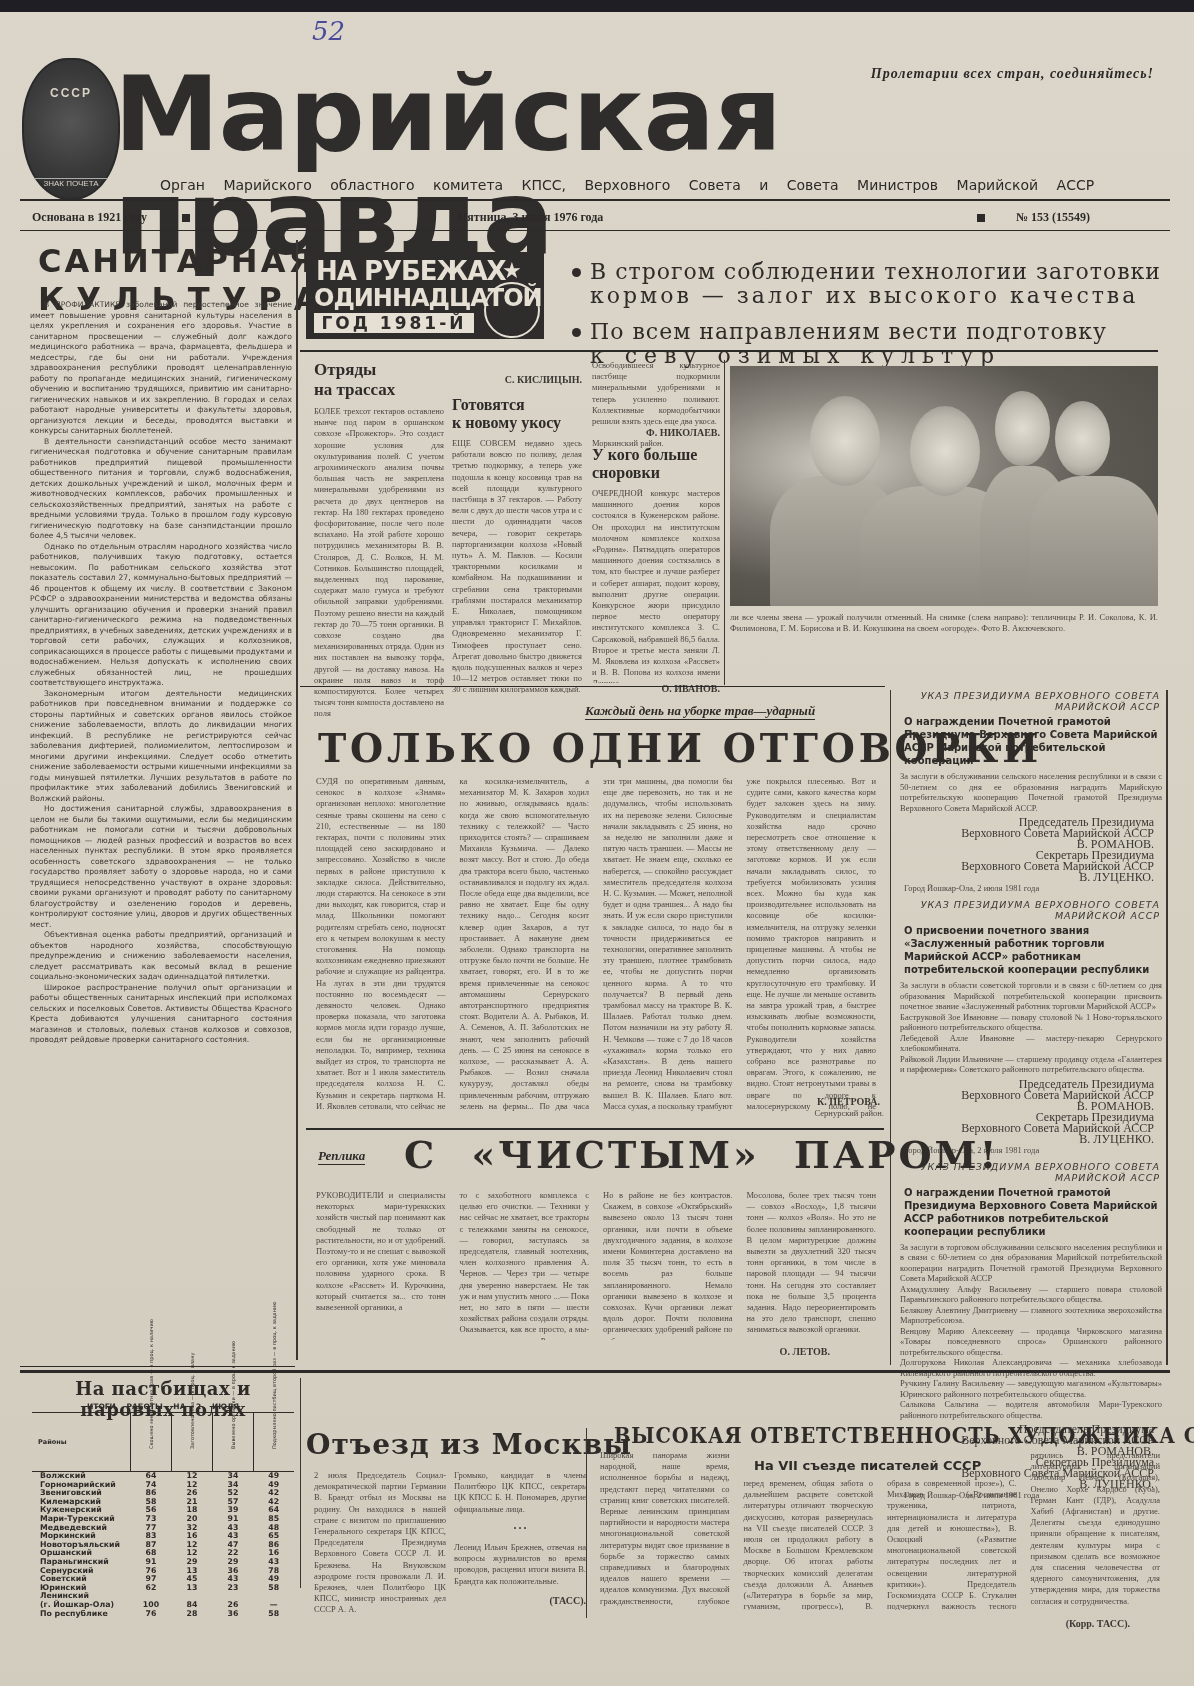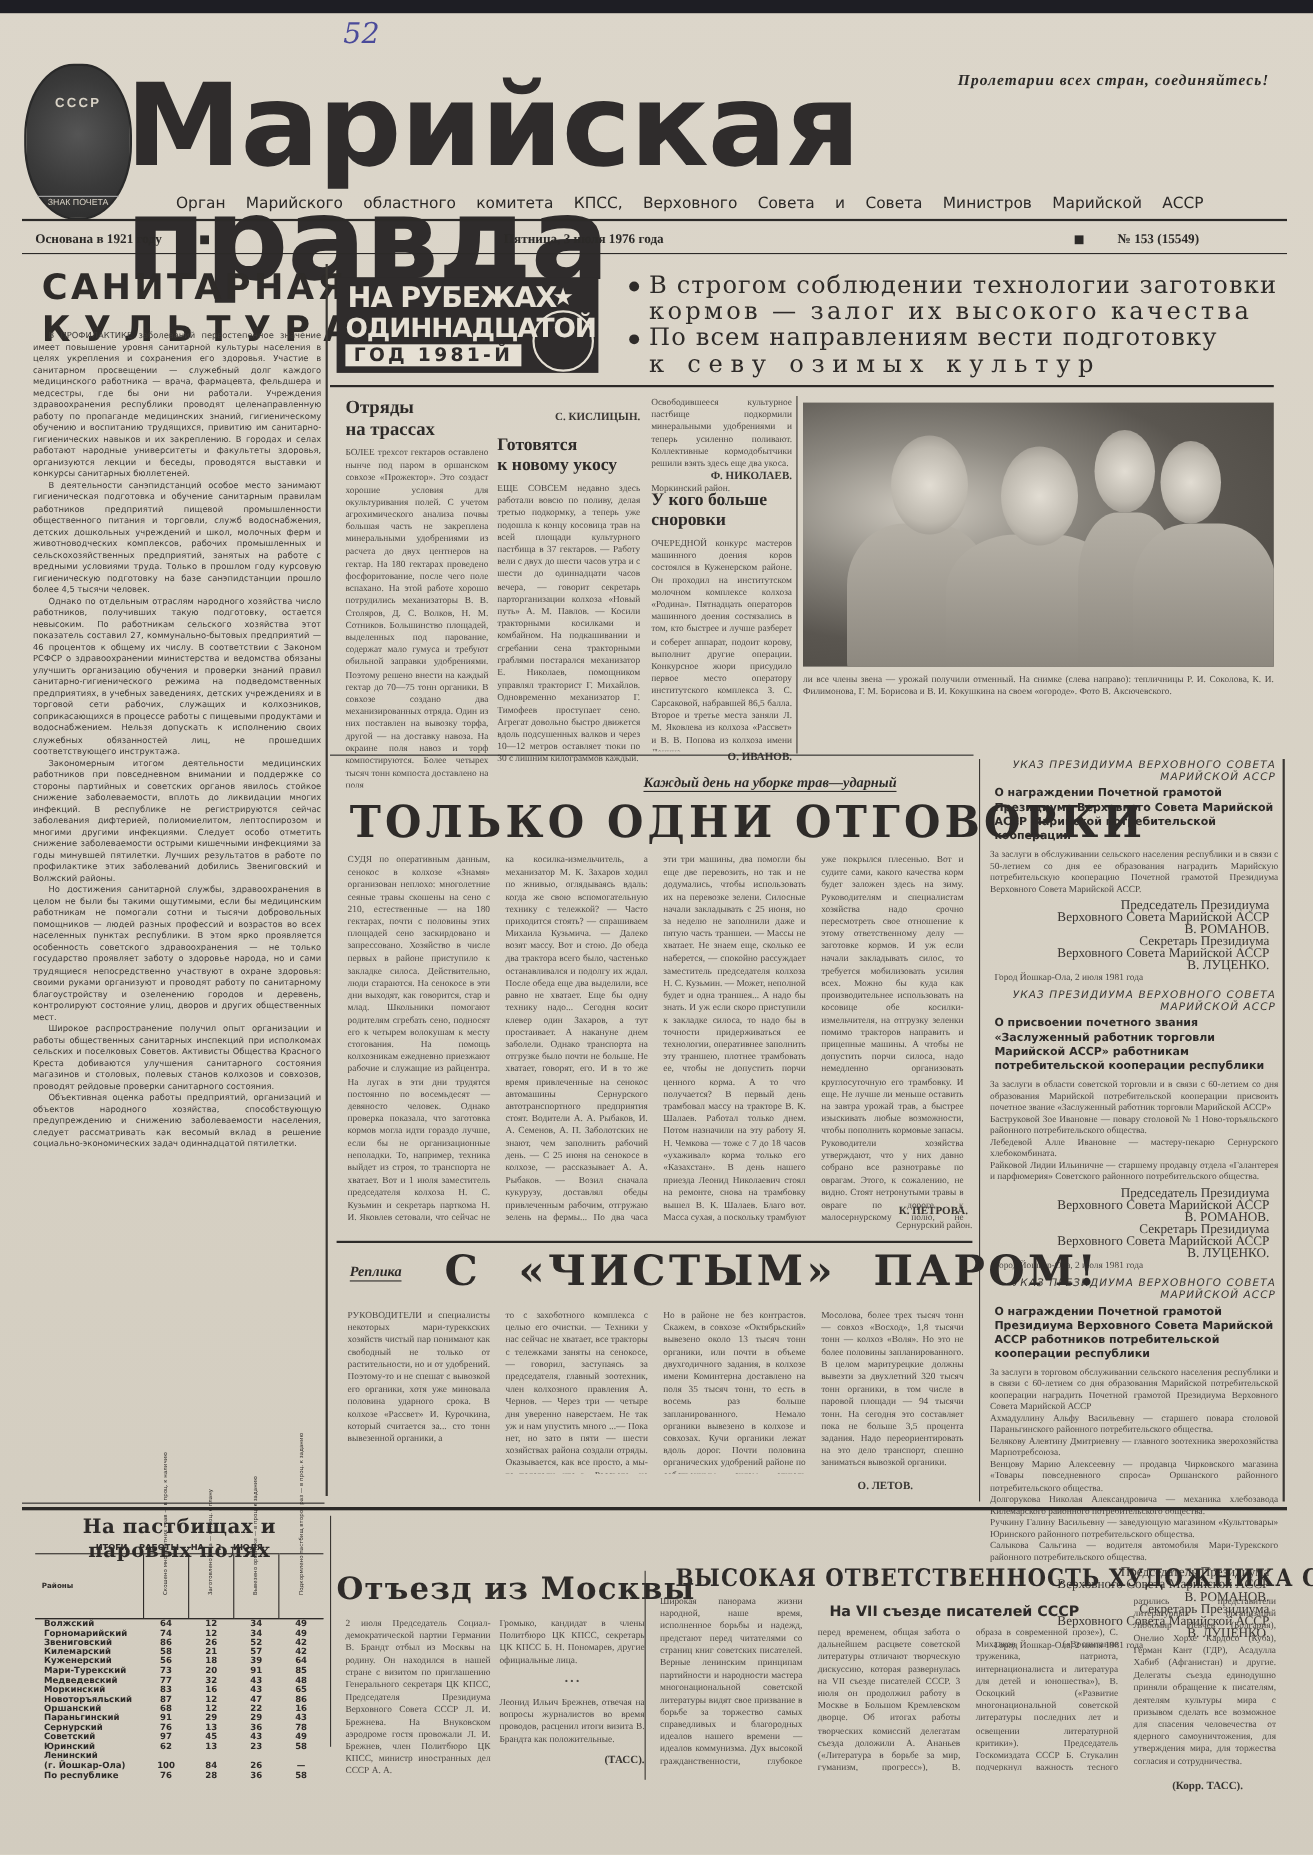--- a/index.html
+++ b/index.html
@@ -23,21 +23,21 @@
   .san-body{position:absolute;left:30px;top:300px;width:262px;height:1040px;overflow:hidden;font-family:"DejaVu Sans",sans-serif;font-size:7.6px;line-height:10.5px;color:#3c3936;text-align:justify;}
   .san-body p{margin:0;text-indent:14px;}
   .vline{position:absolute;width:2px;background:#3a3733;}
   .banner{position:absolute;left:306px;top:252px;width:238px;height:87px;background:#2f2c2c;color:#e6e0d4;font-family:"DejaVu Sans",sans-serif;}
   .banner .b1{position:absolute;left:10px;top:4px;font-size:26px;font-weight:bold;letter-spacing:-1px;}
   .banner .b2{position:absolute;left:8px;top:32px;font-size:24px;font-weight:bold;letter-spacing:-1px;}
   .banner .b3{position:absolute;left:8px;top:61px;width:160px;height:20px;background:#e6e0d4;color:#2f2c2c;font-weight:bold;font-size:17px;text-align:center;line-height:20px;letter-spacing:3px;}
   .banner .star{position:absolute;left:196px;top:6px;font-size:22px;}
   .banner .globe{position:absolute;left:178px;top:30px;width:52px;height:52px;border:2px solid #e6e0d4;border-radius:50%;}
   .slogans{position:absolute;left:568px;top:248px;width:600px;font-family:"DejaVu Serif",serif;font-size:22px;line-height:24px;color:#2e2b29;letter-spacing:1px;}
-  .slogans .s{position:relative;padding-left:22px;}
+  .slogans .s{position:relative;padding-left:22px;margin-top:12px;}
   .slogans .s:before{content:"";position:absolute;left:4px;top:8px;width:9px;height:9px;border-radius:50%;background:#2e2b29;}
   .slogans .spaced{letter-spacing:7px;padding-left:22px;}
   .art{position:absolute;}
   .art h3{margin:0;font-family:"Liberation Serif",serif;font-weight:bold;color:#2e2b29;}
   .sig{font-weight:bold;font-size:10px;text-align:right;color:#3a3733;}
   .photo{position:absolute;left:730px;top:366px;width:428px;height:240px;background:radial-gradient(ellipse at 25% 40%,#cfcac0 0%,#8c8880 30%,#5a5650 60%,#4a4640 100%);overflow:hidden;}
   .photo .face{position:absolute;border-radius:50%;background:radial-gradient(circle,#e2ddd3 0%,#bdb8ae 60%,#8a857d 100%);}
   .photo .body{position:absolute;border-radius:40% 40% 10% 10%;background:linear-gradient(180deg,#b5b0a6,#8a857c);}
   .caption{position:absolute;left:730px;top:612px;width:428px;font-size:8.5px;line-height:10.5px;color:#4a4642;display:flex;gap:12px;}
   .caption div{flex:1;text-align:justify;}
@@ -91,22 +91,22 @@
   <div class="h-san">
     <div class="l1">САНИТАРНАЯ</div>
     <div class="l2">КУЛЬТУРА</div>
   </div>
   <div class="san-body">
     <p>В ПРОФИЛАКТИКЕ заболеваний первостепенное значение имеет повышение уровня санитарной культуры населения в целях укрепления и сохранения его здоровья. Участие в санитарном просвещении — служебный долг каждого медицинского работника — врача, фармацевта, фельдшера и медсестры, где бы они ни работали. Учреждения здравоохранения республики проводят целенаправленную работу по пропаганде медицинских знаний, гигиеническому обучению и воспитанию трудящихся, привитию им санитарно-гигиенических навыков и их закреплению. В городах и селах работают народные университеты и факультеты здоровья, организуются лекции и беседы, проводятся выставки и конкурсы санитарных бюллетеней.</p>
     <p>В деятельности санэпидстанций особое место занимают гигиеническая подготовка и обучение санитарным правилам работников предприятий пищевой промышленности общественного питания и торговли, служб водоснабжения, детских дошкольных учреждений и школ, молочных ферм и животноводческих комплексов, рабочих промышленных и сельскохозяйственных предприятий, занятых на работе с вредными условиями труда. Только в прошлом году курсовую гигиеническую подготовку на базе санэпидстанции прошло более 4,5 тысячи человек.</p>
     <p>Однако по отдельным отраслям народного хозяйства число работников, получивших такую подготовку, остается невысоким. По работникам сельского хозяйства этот показатель составил 27, коммунально-бытовых предприятий — 46 процентов к общему их числу. В соответствии с Законом РСФСР о здравоохранении министерства и ведомства обязаны улучшить организацию обучения и проверки знаний правил санитарно-гигиенического режима на подведомственных предприятиях, в учебных заведениях, детских учреждениях и в торговой сети рабочих, служащих и колхозников, соприкасающихся в процессе работы с пищевыми продуктами и водоснабжением. Нельзя допускать к исполнению своих служебных обязанностей лиц, не прошедших соответствующего инструктажа.</p>
     <p>Закономерным итогом деятельности медицинских работников при повседневном внимании и поддержке со стороны партийных и советских органов явилось стойкое снижение заболеваемости, вплоть до ликвидации многих инфекций. В республике не регистрируются сейчас заболевания дифтерией, полиомиелитом, лептоспирозом и многими другими инфекциями. Следует особо отметить снижение заболеваемости острыми кишечными инфекциями за годы минувшей пятилетки. Лучших результатов в работе по профилактике этих заболеваний добились Звениговский и Волжский районы.</p>
     <p>Но достижения санитарной службы, здравоохранения в целом не были бы такими ощутимыми, если бы медицинским работникам не помогали сотни и тысячи добровольных помощников — людей разных профессий и возрастов во всех населенных пунктах республики. В этом ярко проявляется особенность советского здравоохранения — не только государство проявляет заботу о здоровье народа, но и сами трудящиеся непосредственно участвуют в охране здоровья: своими руками организуют и проводят работу по санитарному благоустройству и озеленению городов и деревень, контролируют состояние улиц, дворов и других общественных мест.</p>
+    <p>Объективная оценка работы предприятий, организаций и объектов народного хозяйства, способствующую предупреждению и снижению заболеваемости населения, следует рассматривать как весомый вклад в решение социально-экономических задач одиннадцатой пятилетки.</p>
     <p>Широкое распространение получил опыт организации и работы общественных санитарных инспекций при исполкомах сельских и поселковых Советов. Активисты Общества Красного Креста добиваются улучшения санитарного состояния магазинов и столовых, полевых станов колхозов и совхозов, проводят рейдовые проверки санитарного состояния.</p>
-    <p>Объективная оценка работы предприятий, организаций и объектов народного хозяйства, способствующую предупреждению и снижению заболеваемости населения, следует рассматривать как весомый вклад в решение социально-экономических задач одиннадцатой пятилетки.</p>
   </div>
   <div class="vline" style="left:296px;top:240px;height:1120px;"></div>
 
   <div class="banner">
     <div class="b1">НА РУБЕЖАХ</div>
     <div class="b2">ОДИННАДЦАТОЙ</div>
     <div class="b3">ГОД 1981-Й</div>
     <div class="star">★</div>
     <div class="globe"></div>
   </div>

